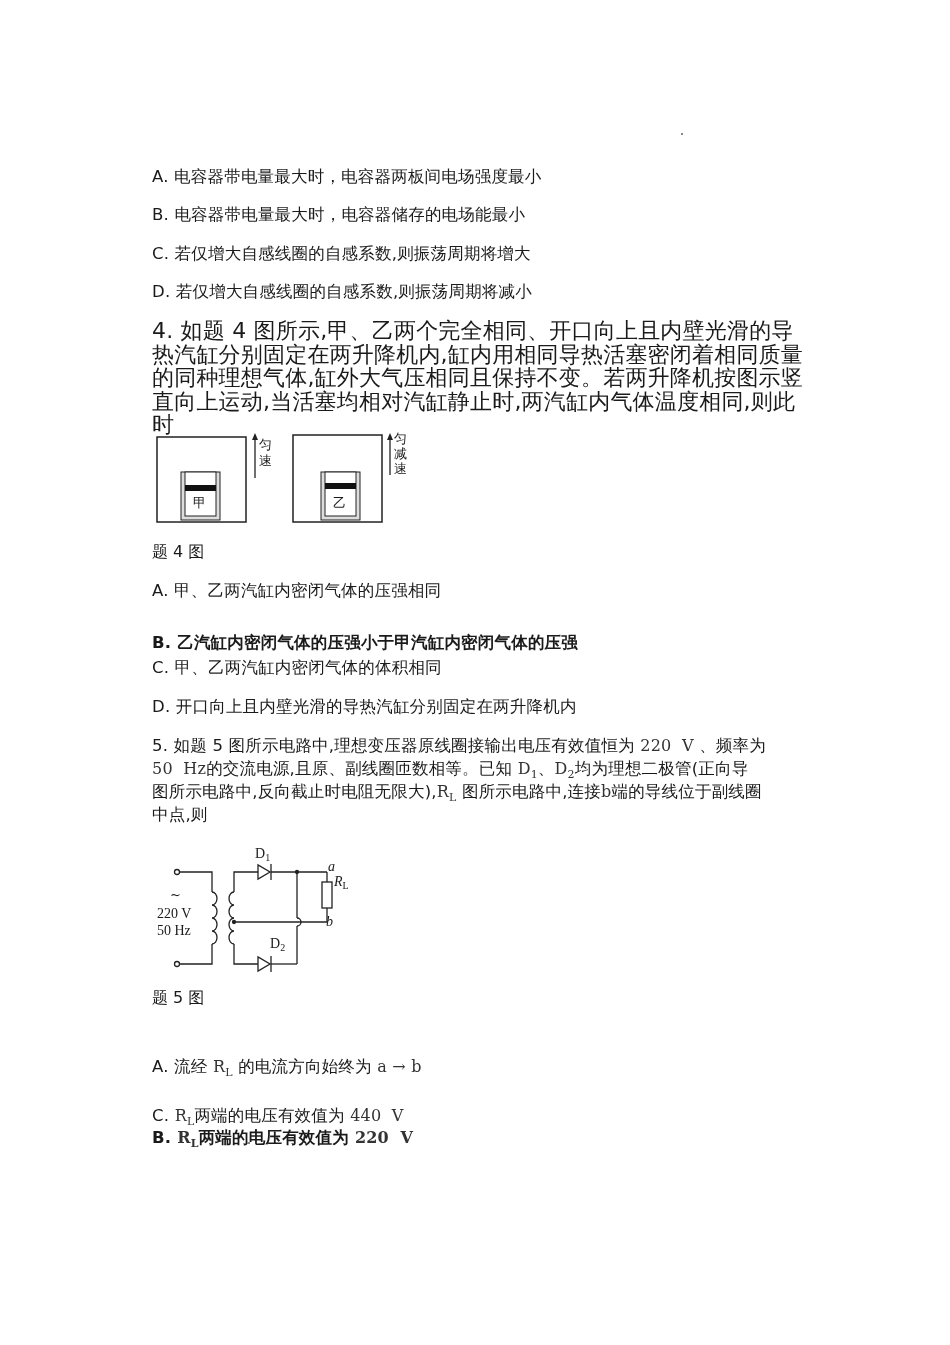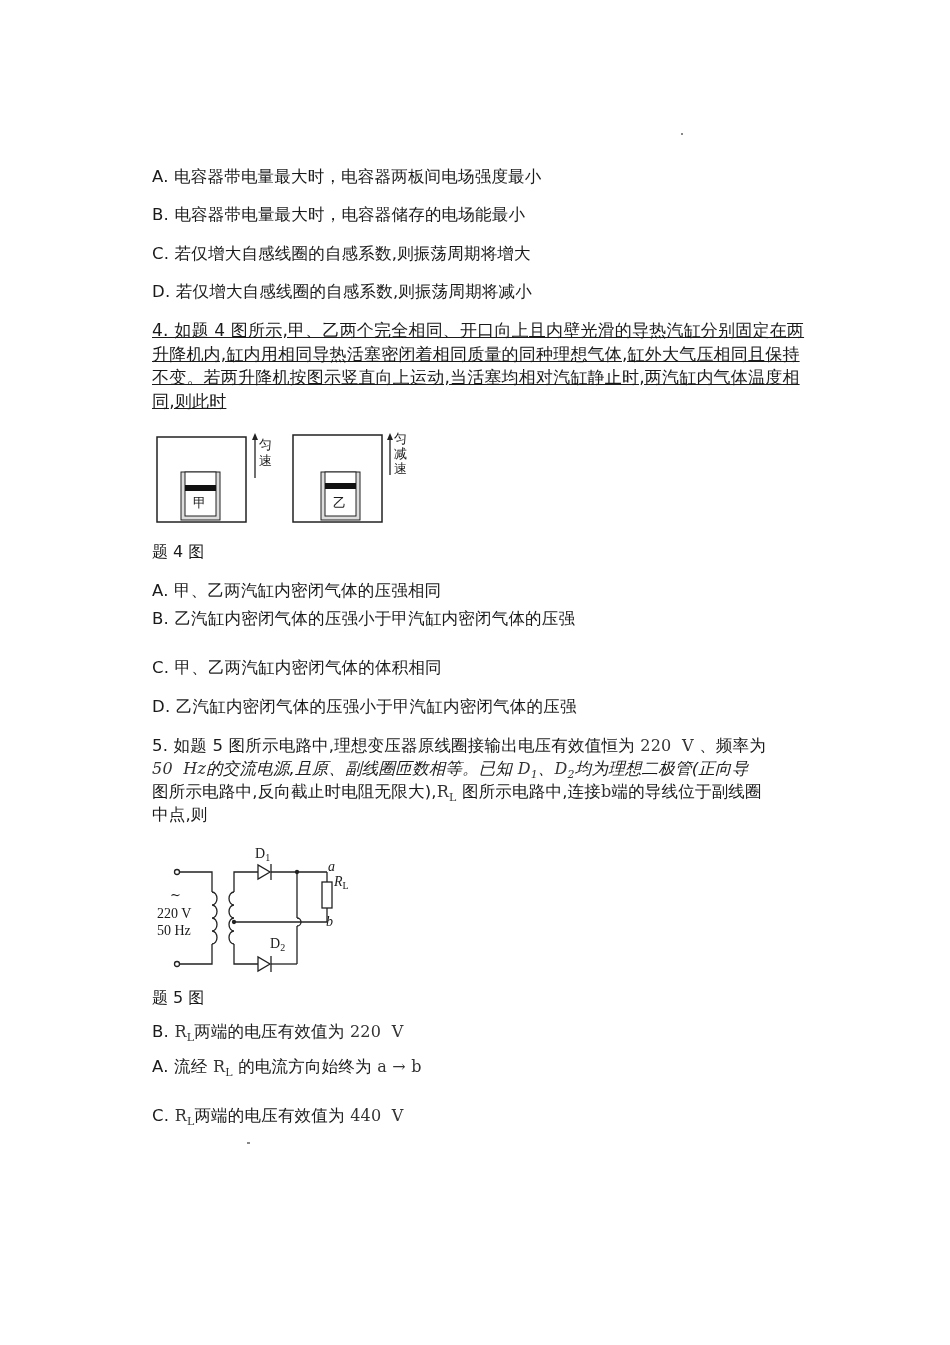--- a/index.html
+++ b/index.html
@@ -1,19 +1,19 @@
 <!DOCTYPE html>
 <html><head>
 <meta charset="utf-8">
 <style>
   html, body { margin: 0; padding: 0; background: #ffffff; }
   body { width: 950px; height: 1345px; position: relative; overflow: hidden;
          font-family: "DejaVu Sans", "Liberation Sans", sans-serif; color: #1a1a1a; }
   .line { position: absolute; left: 152px; font-size: 16.5px; line-height: 22px; white-space: nowrap; letter-spacing: 0.2px; }
-  .para { position: absolute; left: 152px; width: 660px; font-size: 17px; line-height: 23.5px; letter-spacing: 0.2px; text-decoration: underline; }
+  .para { position: absolute; left: 152px; width: 660px; font-size: 22px; line-height: 23.5px; letter-spacing: 0.2px; }
   .serif { font-family: "DejaVu Serif", "Liberation Serif", serif; color: #333; font-size: 16px; }
   .sub { font-size: 11px; vertical-align: -4px; }
   .dot { position: absolute; width: 2px; height: 2px; background: #888; }
   .fig { position: absolute; }
   .caption { position: absolute; left: 152px; font-size: 16px; }
 </style>
 </head>
 <body>
 
 <div class="dot" style="left:681px; top:133px;"></div>
@@ -51,30 +51,30 @@
   <span style="position:absolute; left:109px; top:22px; font-size:13px;">速</span>
   <span style="position:absolute; left:183px; top:64px; font-size:13px;">乙</span>
   <span style="position:absolute; left:244px; top:0px; font-size:13px;">匀</span>
   <span style="position:absolute; left:244px; top:15px; font-size:13px;">减</span>
   <span style="position:absolute; left:244px; top:30px; font-size:13px;">速</span>
 </div>
 
 <div class="caption" style="top:542px;">题 4 图</div>
 
 <div class="line" style="top:580px;">A. 甲、乙两汽缸内密闭气体的压强相同</div>
-<div class="line" style="top:608px;">B. 乙汽缸内密闭气体的压强小于甲汽缸内密闭气体的压强</div>
+<div class="line" style="top:632px;font-weight:bold;">B. 乙汽缸内密闭气体的压强小于甲汽缸内密闭气体的压强</div>
 <div class="line" style="top:657px;">C. 甲、乙两汽缸内密闭气体的体积相同</div>
-<div class="line" style="top:696px;">D. 乙汽缸内密闭气体的压强小于甲汽缸内密闭气体的压强</div>
+<div class="line" style="top:696px;">D. 开口向上且内壁光滑的导热汽缸分别固定在两升降机内</div>
 
 <div class="line" style="top:735px;">
   <span>5. 如题 5 图所示电路中,理想变压器原线圈接输出电压有效值恒为</span>
   <span class="serif" style="white-space:pre;">220  V</span>
   <span>、频率为</span>
 </div>
-<div class="line" style="top:758px;font-style:italic;">
+<div class="line" style="top:758px;">
   <span class="serif" style="white-space:pre;">50  Hz</span><span>的交流电源,且原、副线圈匝数相等。已知</span>
   <span class="serif"><span>D</span><span class="sub">1</span></span><span>、</span><span class="serif"><span>D</span><span class="sub">2</span></span><span>均为理想二极管(正向导</span>
 </div>
 <div class="line" style="top:781px;">
   <span>图所示电路中,反向截止时电阻无限大),</span><span class="serif"><span>R</span><span class="sub">L</span></span>
   <span>图所示电路中,连接</span><span class="serif">b</span><span>端的导线位于副线圈</span>
 </div>
 <div class="line" style="top:804px;">中点,则</div>
 
 <div class="fig" style="left:150px; top:845px; width:220px; height:130px;">
@@ -122,21 +122,21 @@
 </div>
 
 <div class="caption" style="top:988px;">题 5 图</div>
 
 <div class="line" style="top:1056px;">
   <span>A. 流经</span>
   <span class="serif"><span>R</span><span class="sub">L</span></span>
   <span>的电流方向始终为</span>
   <span class="serif">a → b</span>
 </div>
-<div class="line" style="top:1021px;">
+<div class="line" style="top:1127px;font-weight:bold;">
   <span>B.</span>
   <span class="serif"><span>R</span><span class="sub">L</span></span><span>两端的电压有效值为</span>
   <span class="serif" style="white-space:pre;">220  V</span>
 </div>
 <div class="line" style="top:1105px;">
   <span>C.</span>
   <span class="serif"><span>R</span><span class="sub">L</span></span><span>两端的电压有效值为</span>
   <span class="serif" style="white-space:pre;">440  V</span>
 </div>
 

